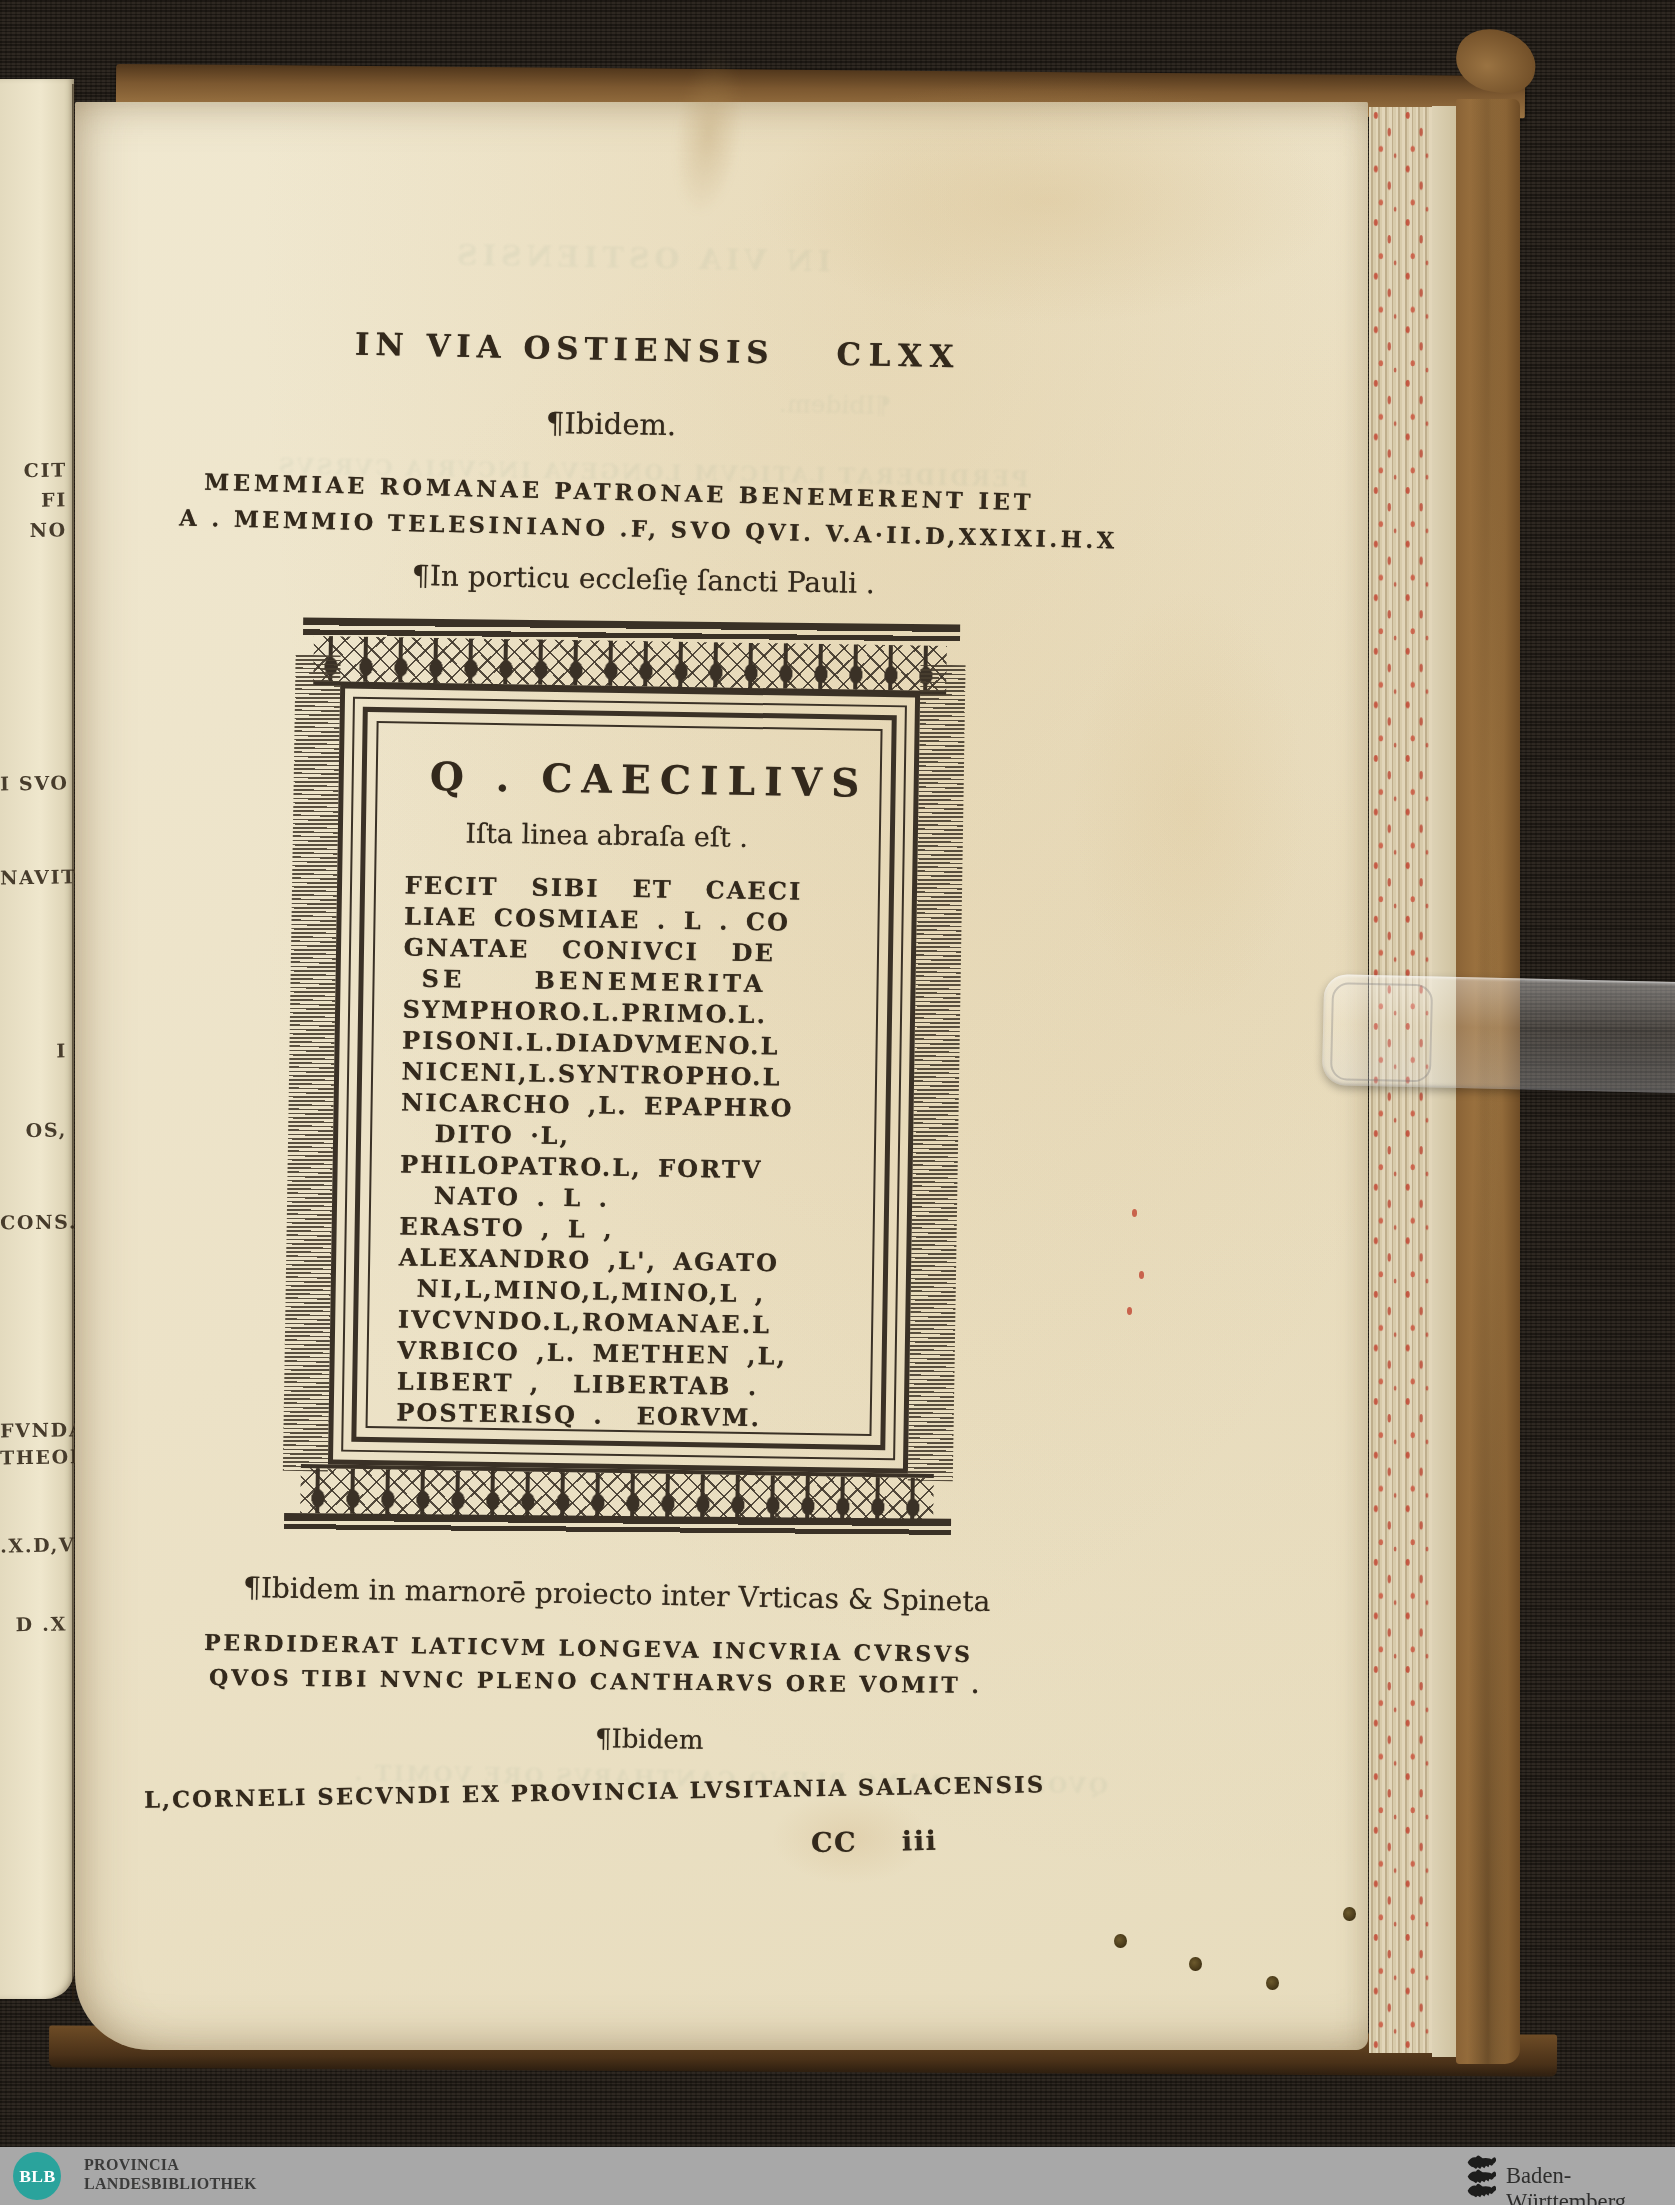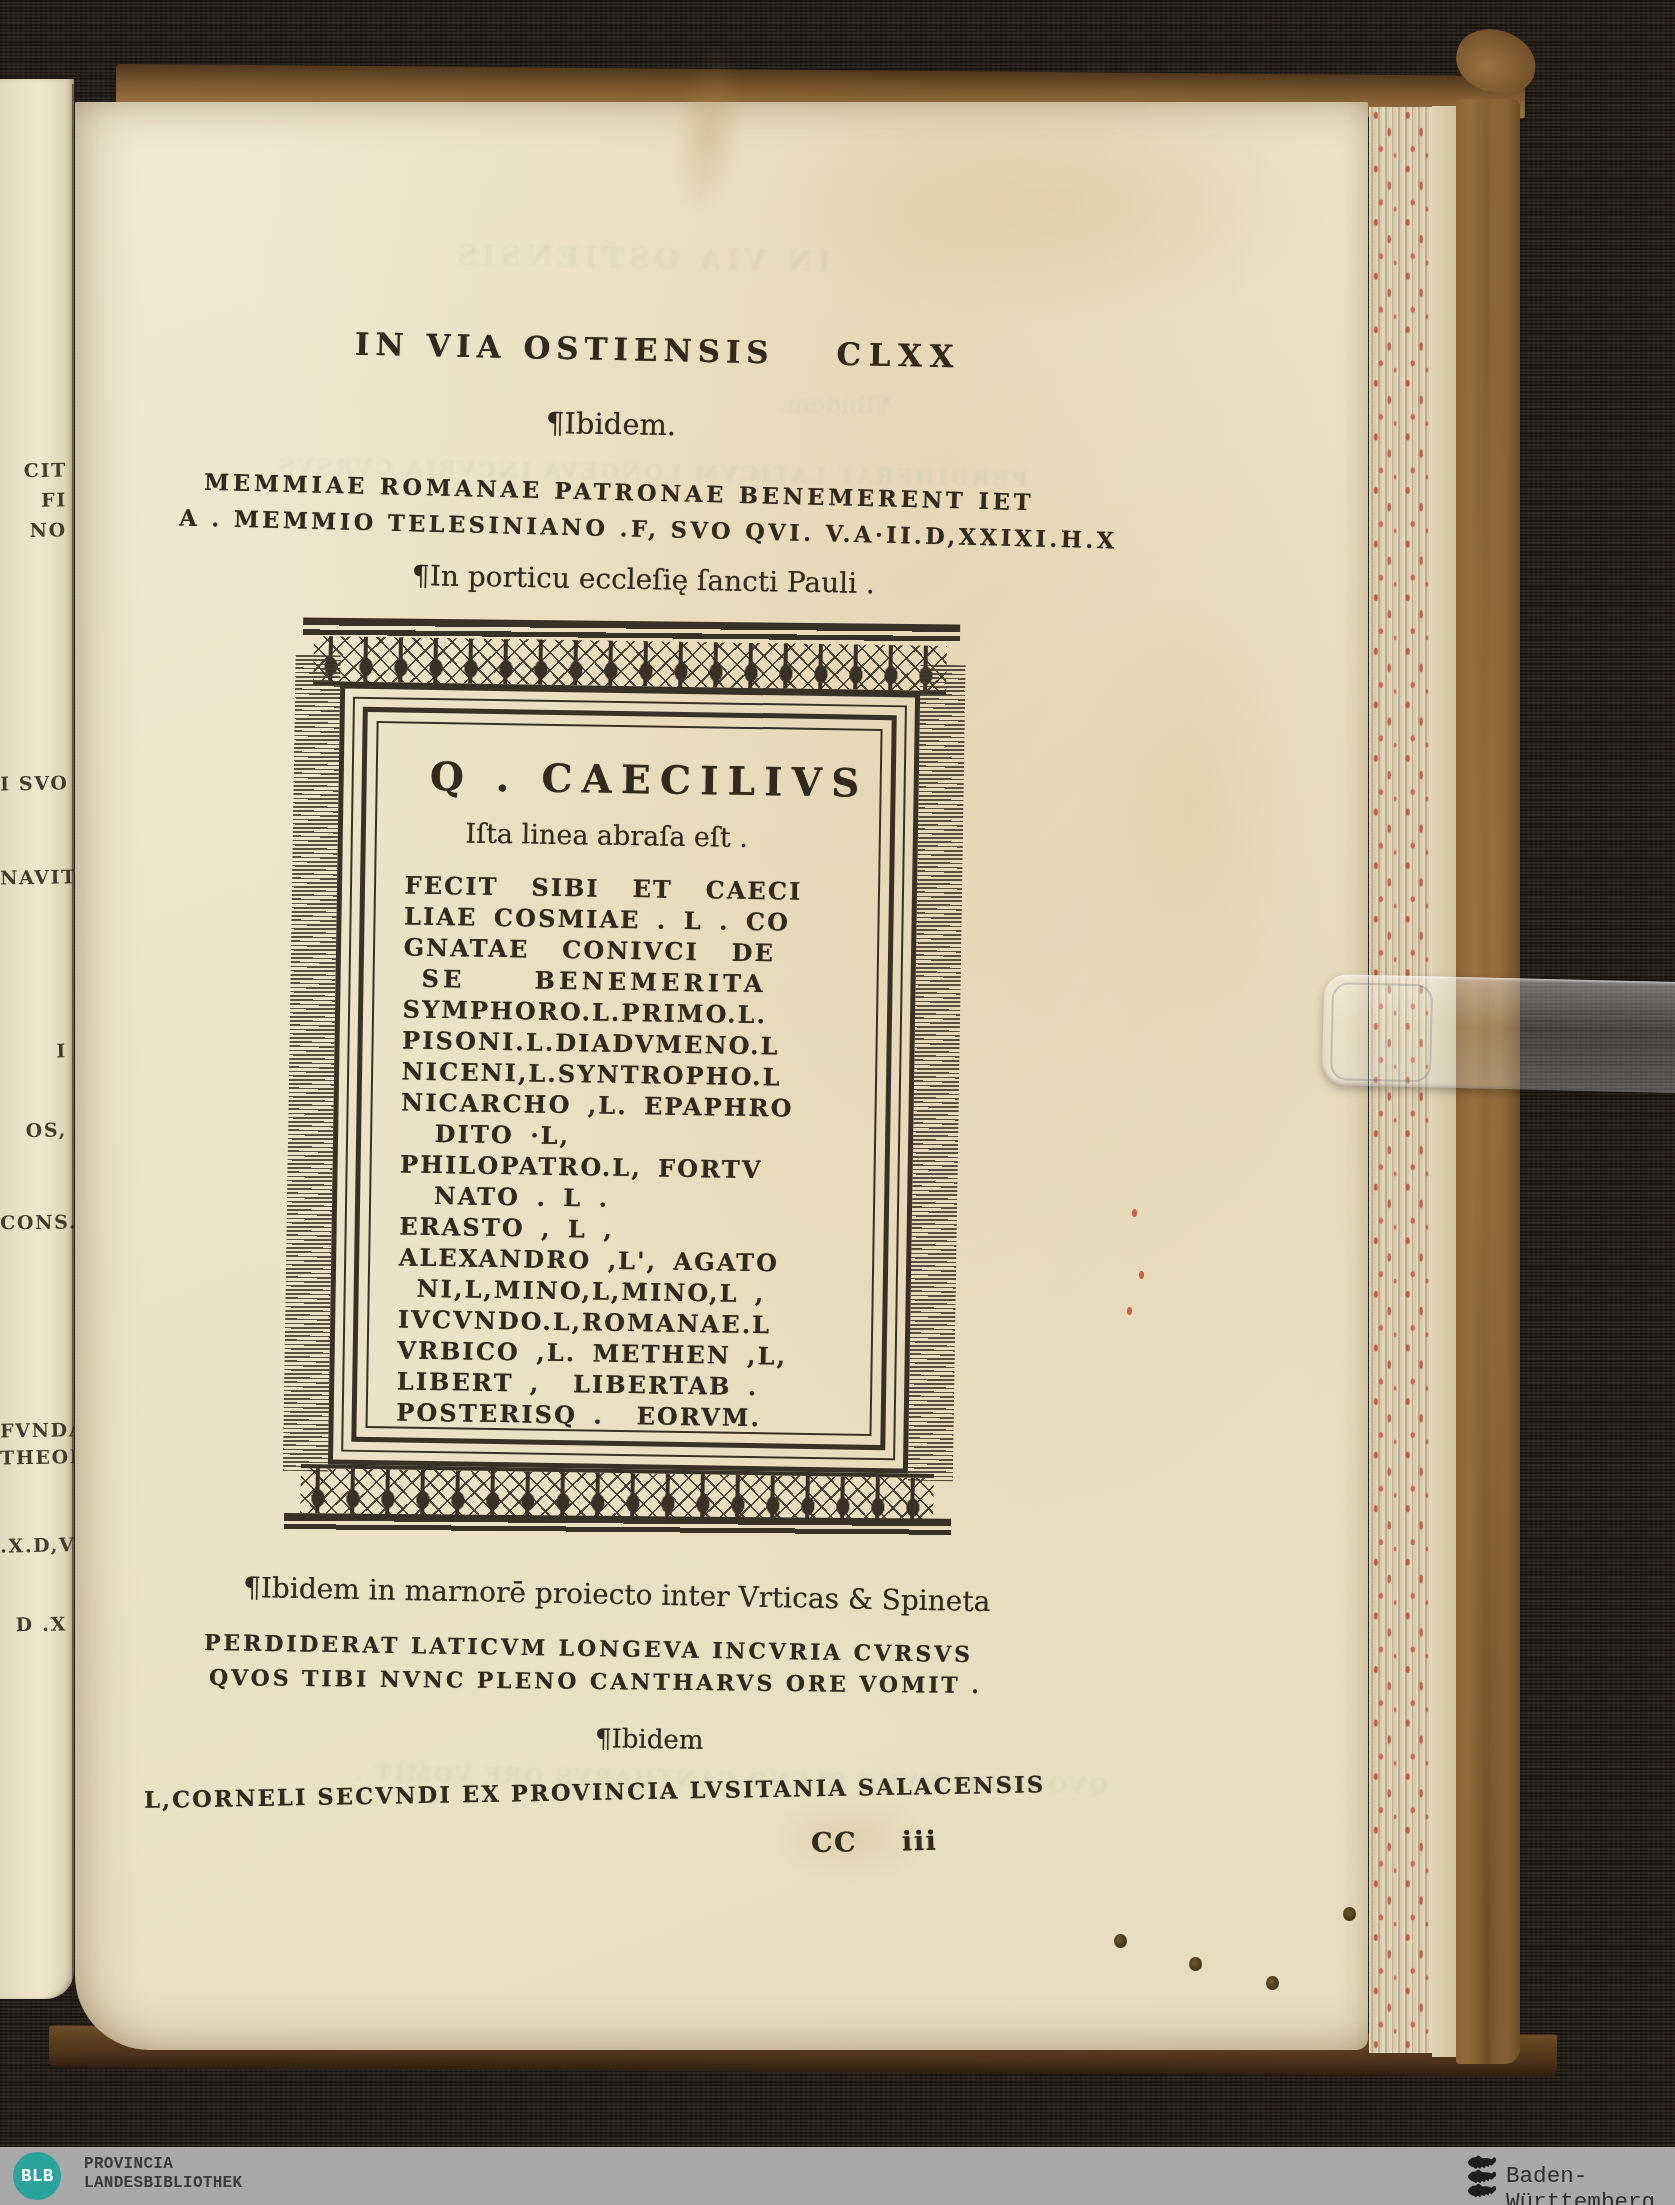--- a/index.html
+++ b/index.html
@@ -131,21 +131,21 @@
   .wide{letter-spacing:4.2px;word-spacing:22px;}
   
   .strap{left:1323px;top:978px;width:355px;height:111px;transform:rotate(1.3deg);
     background:linear-gradient(180deg,rgba(255,255,255,.40),rgba(255,255,255,.16) 45%,rgba(225,228,232,.30));
     border-radius:23.5px 0 0 23.5px;
     box-shadow:inset 0 1.7px 2.5px rgba(255,255,255,.55),inset 0 -1.7px 3.4px rgba(90,90,95,.3),0 3.4px 8.4px rgba(0,0,0,.28);}
   .strap-end{position:absolute;left:7.5px;top:7.5px;width:97px;height:94px;
     border:2.5px solid rgba(110,110,116,.30);border-radius:17px;}
   
   .footer{left:0;top:2147px;width:1675px;height:59px;background:#a8a8a8;
-    font-family:Liberation Mono, monospace;}
+    font-family:Liberation Serif, serif;}
   .blb-circle{position:absolute;left:13.4px;top:5px;width:48px;height:48px;border-radius:50%;
     background:#2aa39c;display:flex;align-items:center;justify-content:center;
     color:#fff;font-weight:700;font-size:17.6px;letter-spacing:0.4px;}
   .lib-name{position:absolute;left:84px;top:8.4px;font-weight:700;font-size:16px;
     line-height:19px;color:#3b3b3a;letter-spacing:0.3px;}
   .bw-lions{position:absolute;left:1464px;top:6.7px;}
   .bw-text{position:absolute;left:1506px;top:16px;font-size:22.6px;color:#2e2e2d;font-weight:400;}
 </style>
 </head>
 <body>

